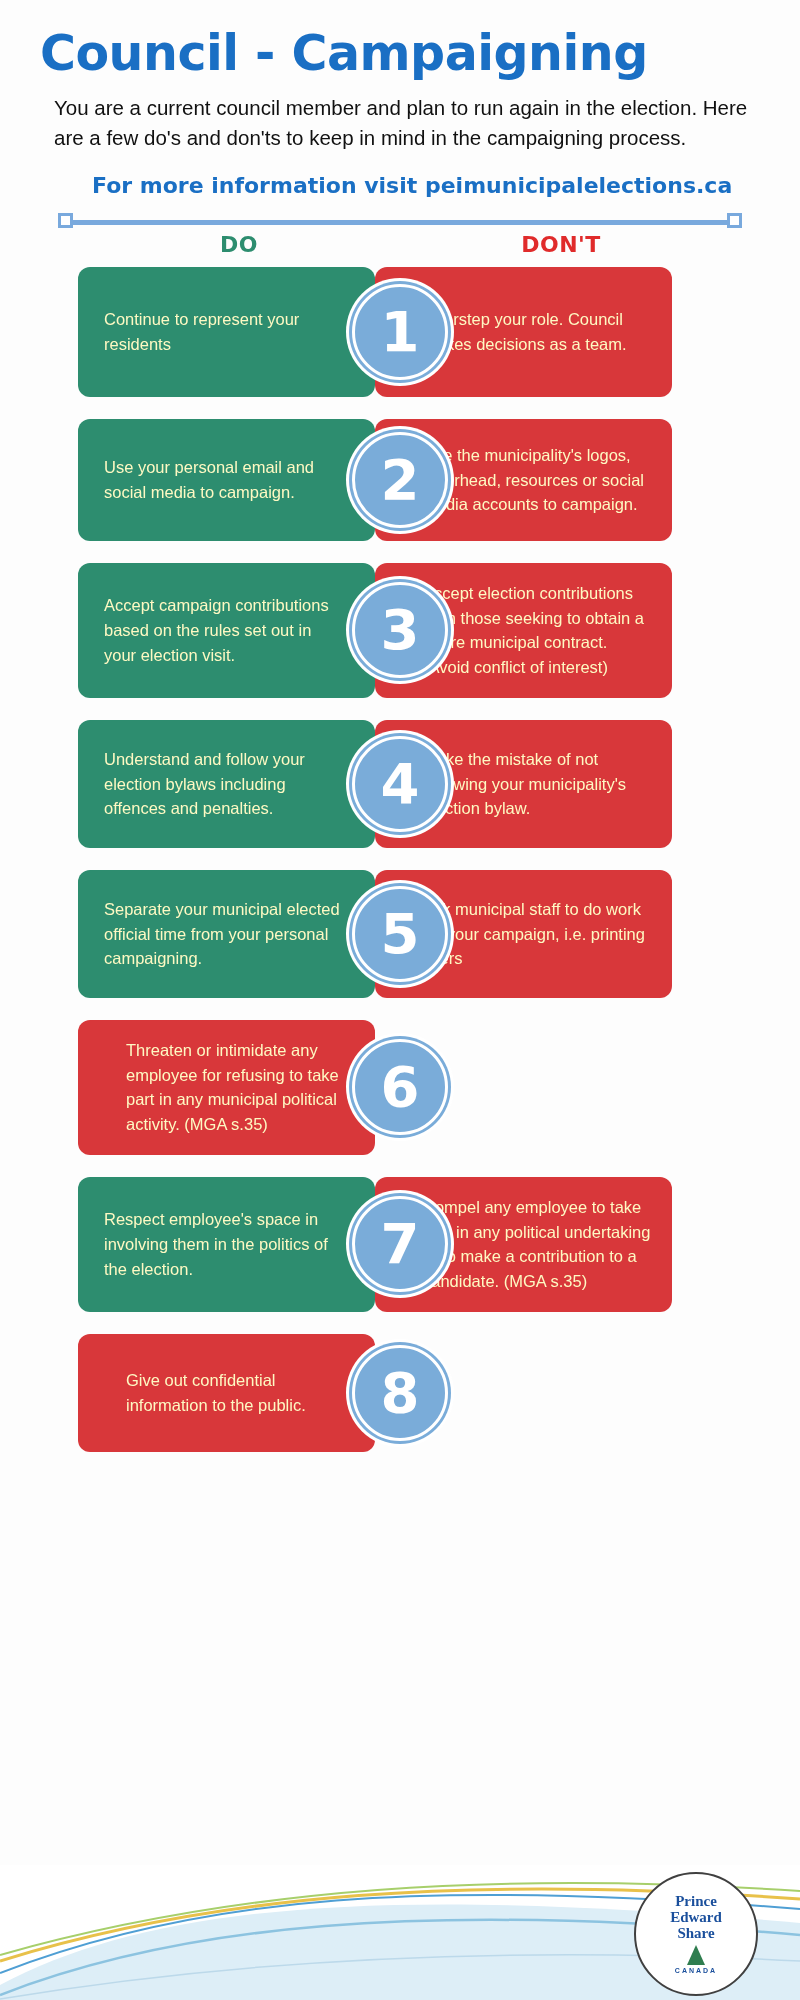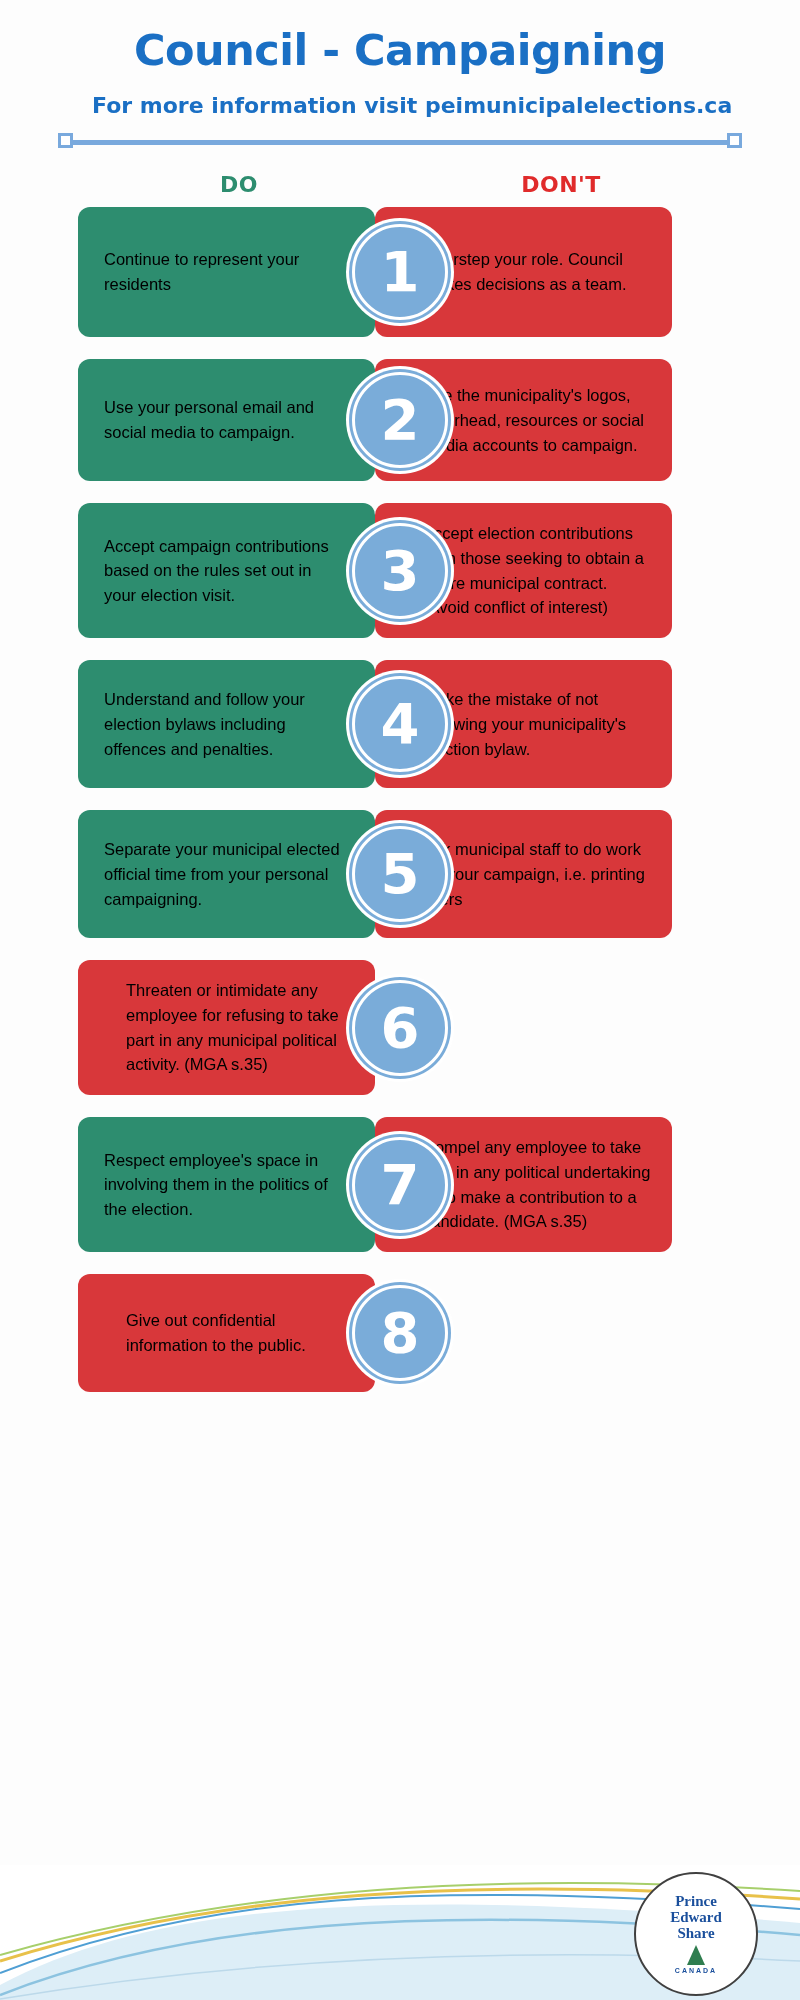--- a/index.html
+++ b/index.html
@@ -12,23 +12,23 @@
   }
   .page{
     position:relative;
     width:800px;height:2000px;
     background:#fdfdfd;
   }
 
   
   .header{padding:18px 40px 0 40px;}
   .title{
-    text-align:center;
+    text-align:left;
     color:#1a6fc4;
-    font-size:43px;
+    font-size:49px;
     font-weight:bold;
     letter-spacing:-0.5px;
     line-height:1.05;
     margin:10px 0 14px 0;
     font-family:"DejaVu Sans","Liberation Sans",sans-serif;
   }
   .intro{
     color:#111;
     font-size:20.5px;
     line-height:1.45;
@@ -56,21 +56,21 @@
   .slider .knob{
     position:absolute;top:1px;width:15px;height:15px;
     border:3px solid #79a9dd;background:#ffffff;box-sizing:border-box;
   }
   .slider .knob.left{left:0;}
   .slider .knob.right{right:0;}
 
   
   .colheads{
     display:flex;
-    margin:20px 78px 10px 78px;
+    margin:0 78px 10px 78px;
   }
   .colhead{
     flex:1;
     text-align:center;
     font-size:22px;
     font-weight:bold;
     letter-spacing:0.5px;
     font-family:"DejaVu Sans","Liberation Sans",sans-serif;
   }
   .colhead.do{color:#2d8d6f;}
@@ -81,21 +81,21 @@
   .row{
     position:relative;
     display:flex;
     align-items:stretch;
     margin-bottom:22px;
   }
   .card{
     box-sizing:border-box;
     width:297px;
     border-radius:12px;
-    color:#000000;
+    color:#fef9c3;
     font-size:16.5px;
     line-height:1.5;
     display:flex;
     align-items:center;
     padding:18px 30px 18px 26px;
   }
   .card.do{background:#2d8d6f;justify-content:flex-start;}
   .card.dont{background:#d8373a;padding:18px 20px 18px 48px;}
   .badge{
     position:absolute;
@@ -172,20 +172,21 @@
     font-family:"Liberation Sans",sans-serif;
   }
 </style>
 </head>
 <body>
 
 <div class="page">
 
   <div class="header">
     <div class="title">Council - Campaigning</div>
+    <div class="intro">You are a current council member and plan to run again in the election.  Here are a few do's and don'ts to keep in mind in the campaigning process.</div>
     <div class="visit">For more information visit peimunicipalelections.ca</div>
   </div>
 
   <div class="slider">
     <div class="track"></div>
     <div class="knob left"></div>
     <div class="knob right"></div>
   </div>
 
   <div class="colheads">

